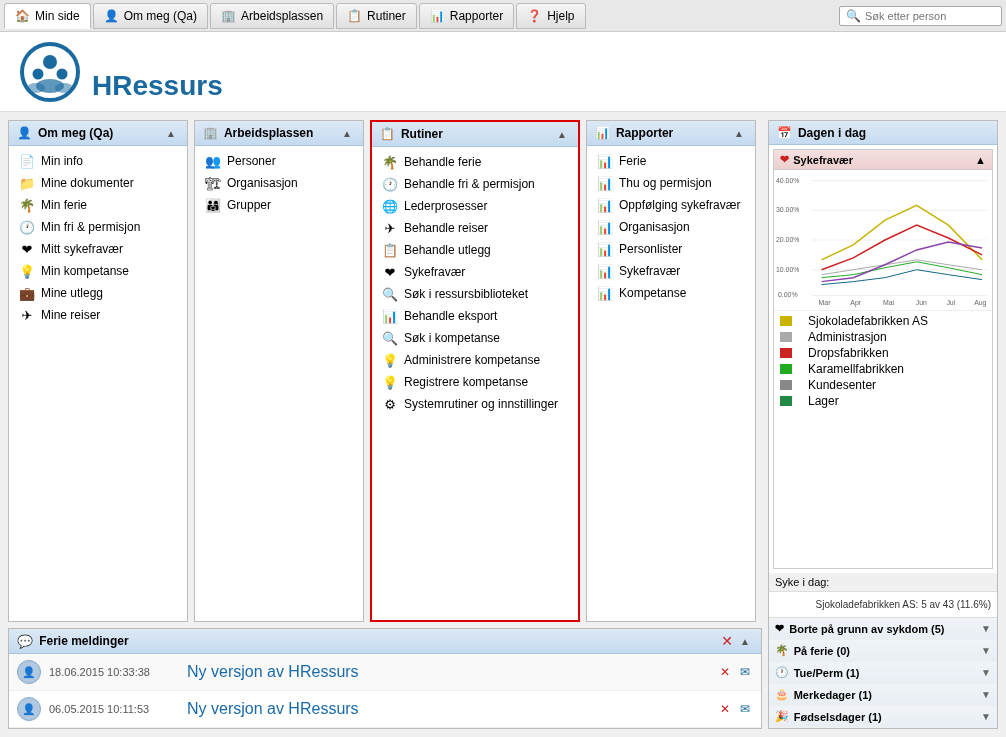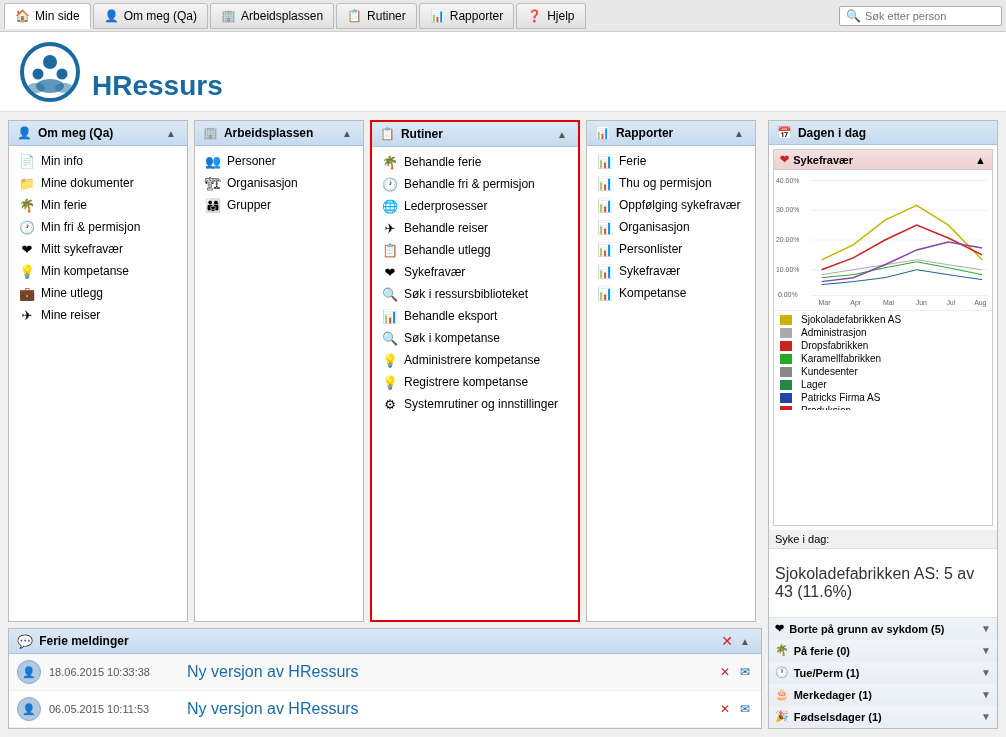--- a/index.html
+++ b/index.html
@@ -58,31 +58,31 @@
     .message-text { color: #1a6aaa; font-size: 16px; flex: 1; }
     .message-actions { display: flex; gap: 4px; }
     .msg-action-btn { width: 16px; height: 16px; display: flex; align-items: center; justify-content: center; cursor: pointer; font-size: 12px; }
     .sykefravær-header { background: linear-gradient(to bottom, #f5e0e0, #edd0d0); padding: 3px 6px; display: flex; align-items: center; justify-content: space-between; border-bottom: 1px solid #ccc; font-weight: bold; font-size: 11px; }
 
     
     .chart-area { height: 140px; position: relative; background: white; overflow: hidden; }
     .chart-svg { width: 100%; height: 100%; }
 
     .legend-area { padding: 2px 4px; }
-    .legend-item { display: flex; align-items: center; gap: 9px; padding: 1px 2px; font-size: 10px; }
+    .legend-item { display: flex; align-items: center; gap: 16px; padding: 1px 2px; font-size: 12px; }
     .legend-color { width: 12px; height: 10px; flex-shrink: 0; }
 
     
     .stat-row { display: flex; align-items: center; padding: 4px 6px; border-bottom: 1px solid #eee; cursor: pointer; background: linear-gradient(to bottom, #f0f4f8, #e8eef4); justify-content: space-between; }
     .stat-row-title { display: flex; align-items: center; gap: 5px; font-size: 11px; font-weight: bold; }
     .stat-chevron { font-size: 10px; color: #666; }
 
     
     .syke-i-dag { padding: 3px 6px; font-size: 11px; font-weight: normal; background: #f0f0f0; border-bottom: 1px solid #ddd; }
-    .syke-val { padding: 16px 6px; font-size: 16px; color: #333; border-bottom: 1px solid #ddd; }
+    .syke-val { padding: 7px 6px; font-size: 10px; color: #333; border-bottom: 1px solid #ddd; text-align: right; }
 
     
     ::-webkit-scrollbar { width: 8px; }
     ::-webkit-scrollbar-track { background: #f0f0f0; }
     ::-webkit-scrollbar-thumb { background: #bbb; border-radius: 4px; }
   </style>
 </head>
 <body>
 
 <div class="top-nav">

